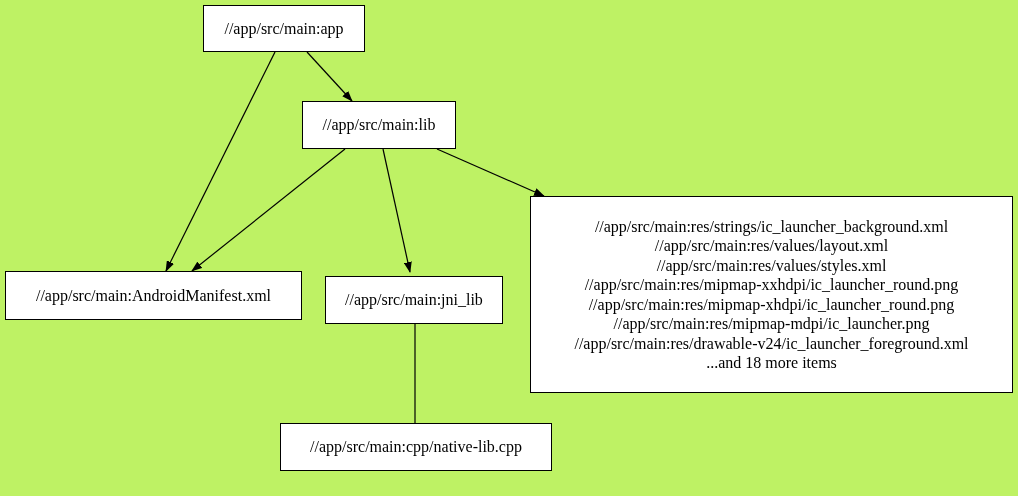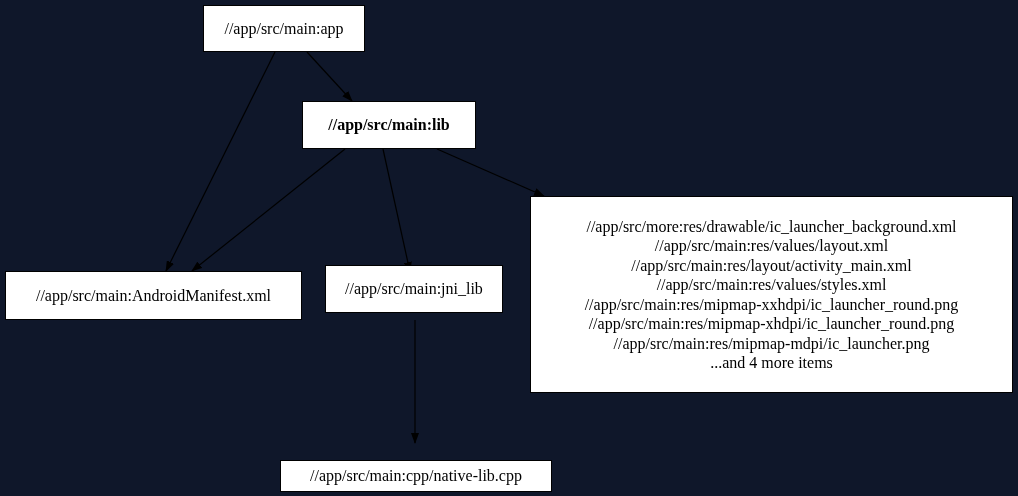--- a/index.html
+++ b/index.html
@@ -1,20 +1,20 @@
 <!DOCTYPE html>
 <html><head>
 <meta charset="utf-8">
 <style>
   html, body { margin: 0; padding: 0; }
   .canvas {
     position: relative;
     width: 1018px;
     height: 496px;
-    background: #0f172a;
+    background: #bef264;
     overflow: hidden;
     font-family: "Liberation Serif", "DejaVu Serif", serif;
   }
   .edges-layer {
     position: absolute;
     left: 0; top: 0;
     width: 1018px; height: 496px;
   }
   .node {
     position: absolute;
@@ -25,25 +25,25 @@
     display: flex;
     flex-direction: column;
     align-items: center;
     justify-content: center;
     text-align: center;
     font-size: 16px;
     line-height: 19.5px;
     white-space: nowrap;
   }
   #node-app      { left: 203px; top:   5px; width: 162px; height: 47px; }
-  #node-lib      { left: 302px; top: 101px; width: 174px; height: 48px; font-weight: bold; }
+  #node-lib      { left: 302px; top: 101px; width: 154px; height: 48px; }
   #node-manifest { left:   5px; top: 271px; width: 297px; height: 49px; }
-  #node-jni-lib  { left: 325px; top: 265px; width: 178px; height: 48px; }
+  #node-jni-lib  { left: 325px; top: 276px; width: 178px; height: 48px; }
   #node-res      { left: 530px; top: 196px; width: 483px; height: 197px; }
-  #node-cpp      { left: 280px; top: 460px; width: 272px; height: 32px; }
+  #node-cpp      { left: 280px; top: 423px; width: 272px; height: 48px; }
   .edge { stroke: #000000; stroke-width: 1.2; }
 </style>
 </head>
 <body>
 
 <div class="canvas">
 
   <svg class="edges-layer" width="1018" height="496" viewBox="0 0 1018 496" xmlns="http://www.w3.org/2000/svg">
     <defs>
       <marker id="arrow" markerUnits="userSpaceOnUse" markerWidth="11" markerHeight="8" refX="10" refY="4" orient="auto">
@@ -68,27 +68,27 @@
 
   <div class="node" id="node-manifest">
     <span>//app/src/main:AndroidManifest.xml</span>
   </div>
 
   <div class="node" id="node-jni-lib">
     <span>//app/src/main:jni_lib</span>
   </div>
 
   <div class="node" id="node-res">
-    <span>//app/src/more:res/drawable/ic_launcher_background.xml</span>
+    <span>//app/src/main:res/strings/ic_launcher_background.xml</span>
     <span>//app/src/main:res/values/layout.xml</span>
-    <span>//app/src/main:res/layout/activity_main.xml</span>
     <span>//app/src/main:res/values/styles.xml</span>
     <span>//app/src/main:res/mipmap-xxhdpi/ic_launcher_round.png</span>
     <span>//app/src/main:res/mipmap-xhdpi/ic_launcher_round.png</span>
     <span>//app/src/main:res/mipmap-mdpi/ic_launcher.png</span>
-    <span>...and 4 more items</span>
+    <span>//app/src/main:res/drawable-v24/ic_launcher_foreground.xml</span>
+    <span>...and 18 more items</span>
   </div>
 
   <div class="node" id="node-cpp">
     <span>//app/src/main:cpp/native-lib.cpp</span>
   </div>
 
 </div>
 
 </body></html>

